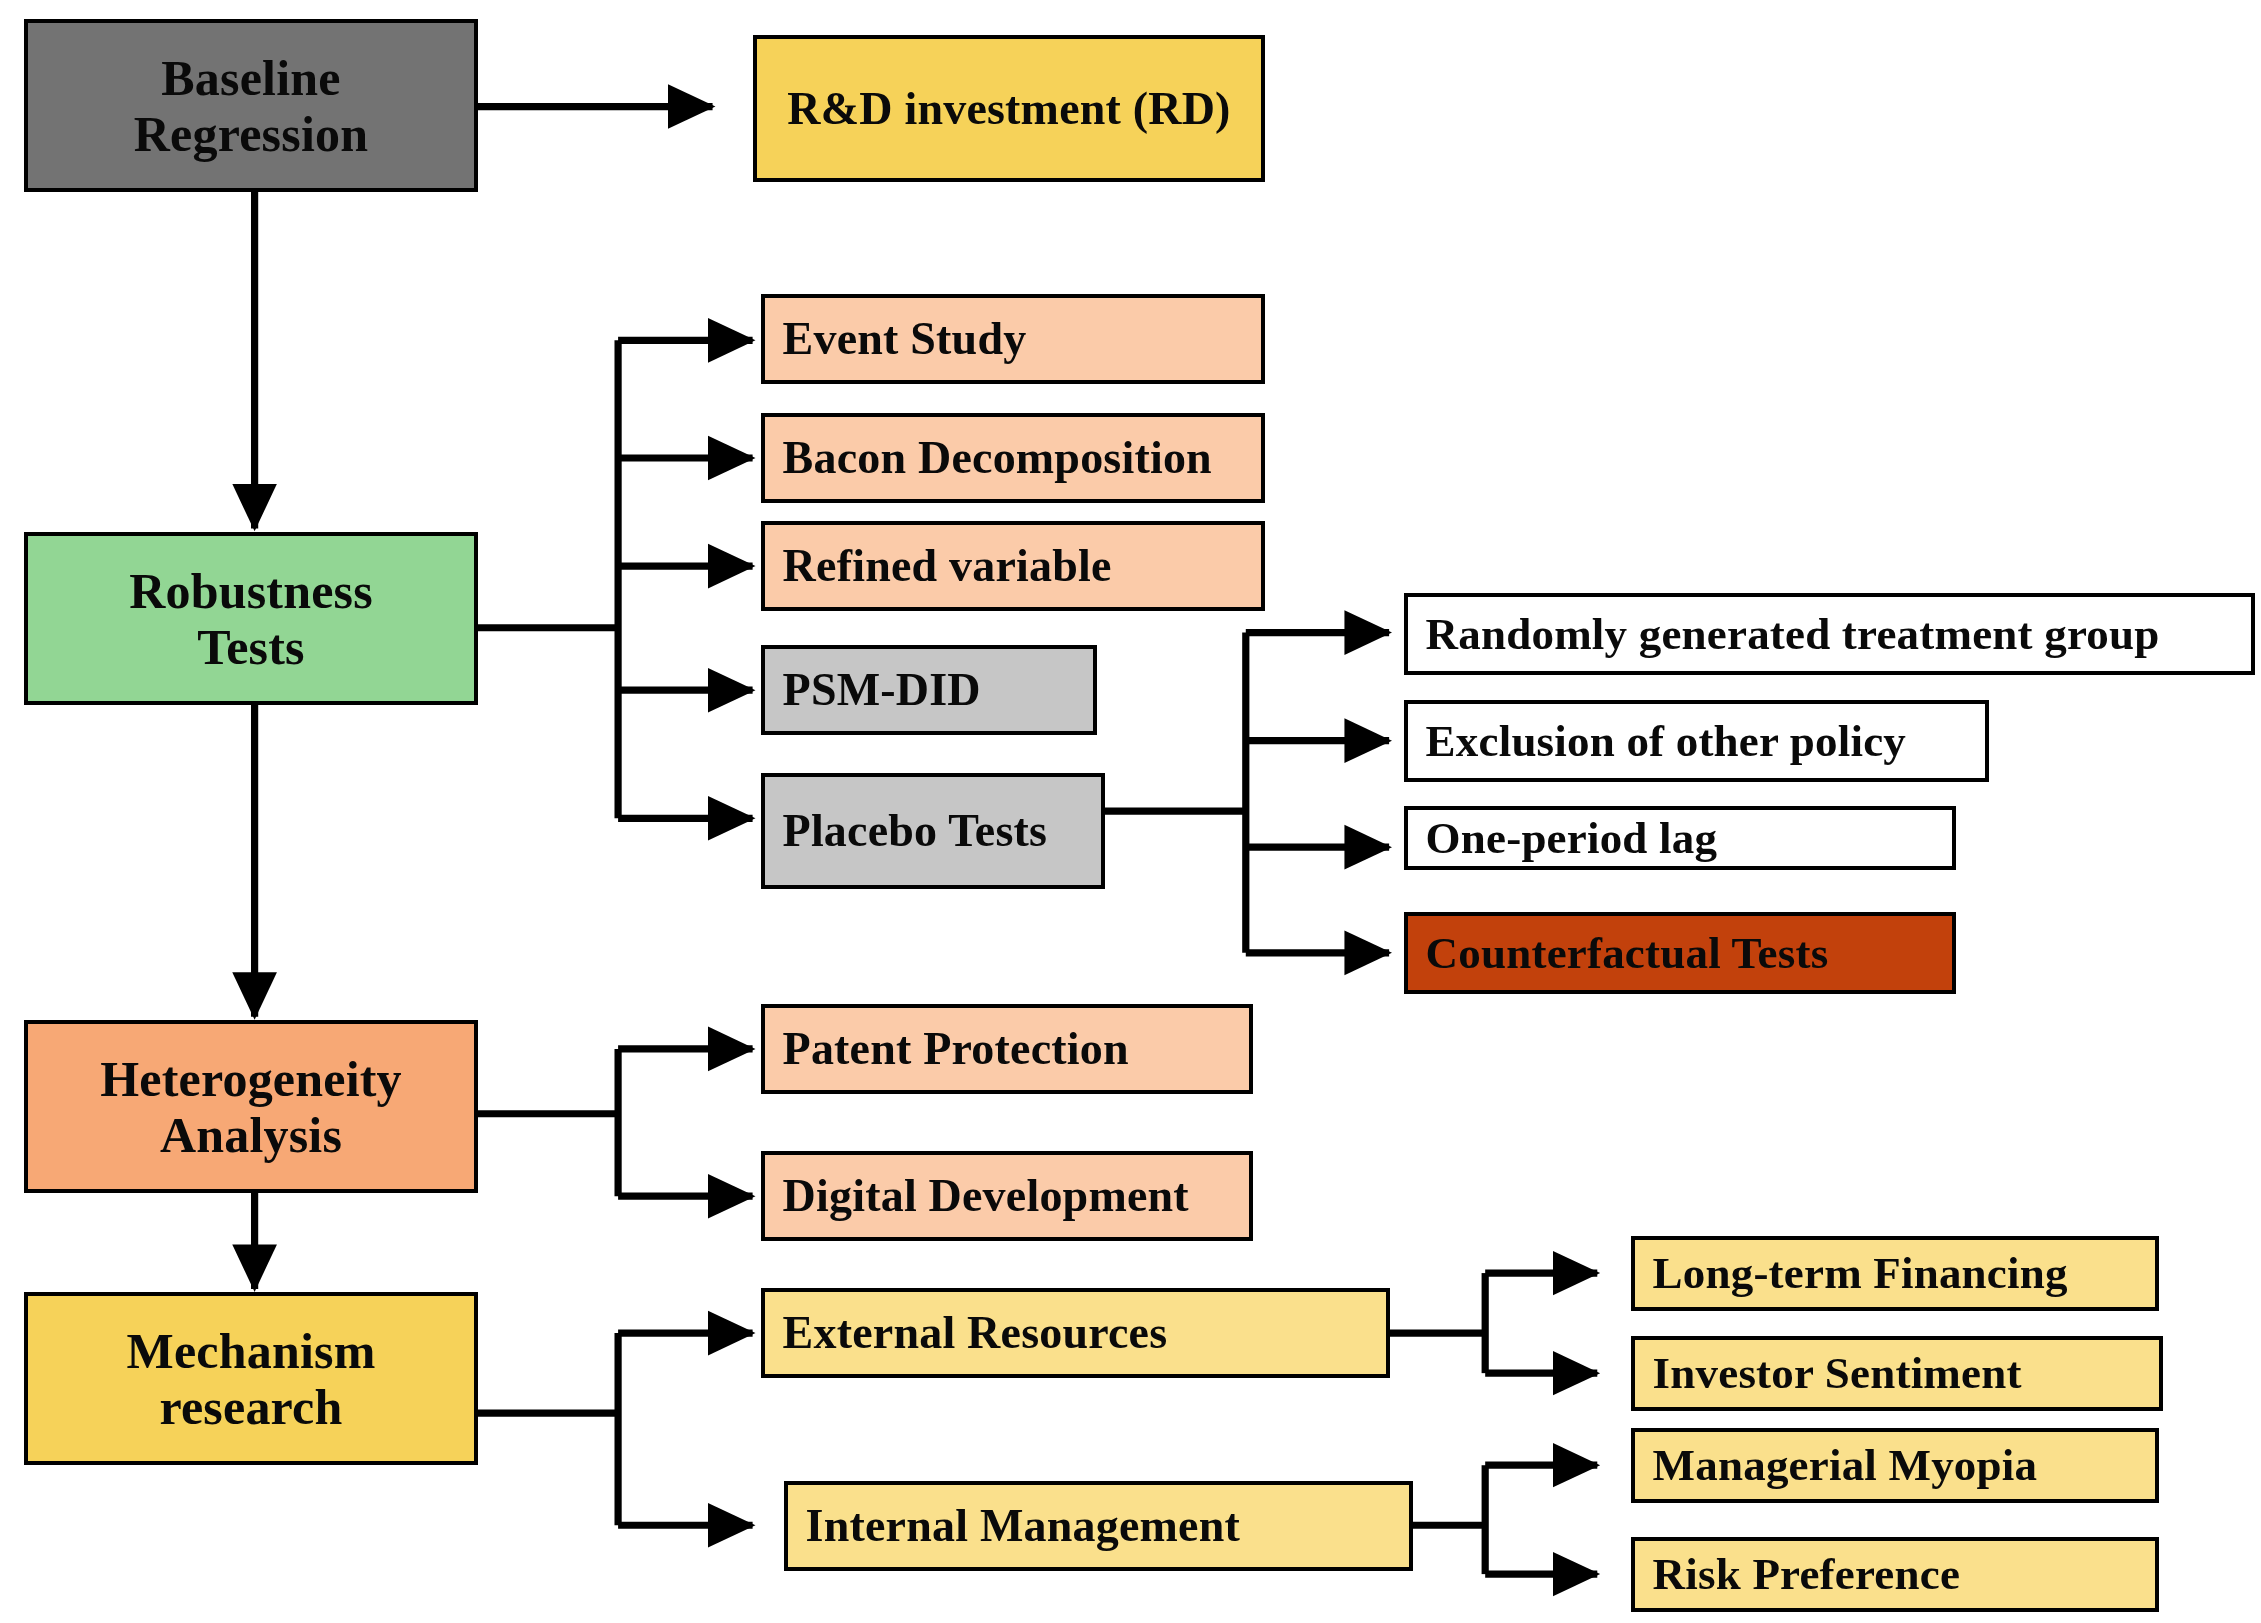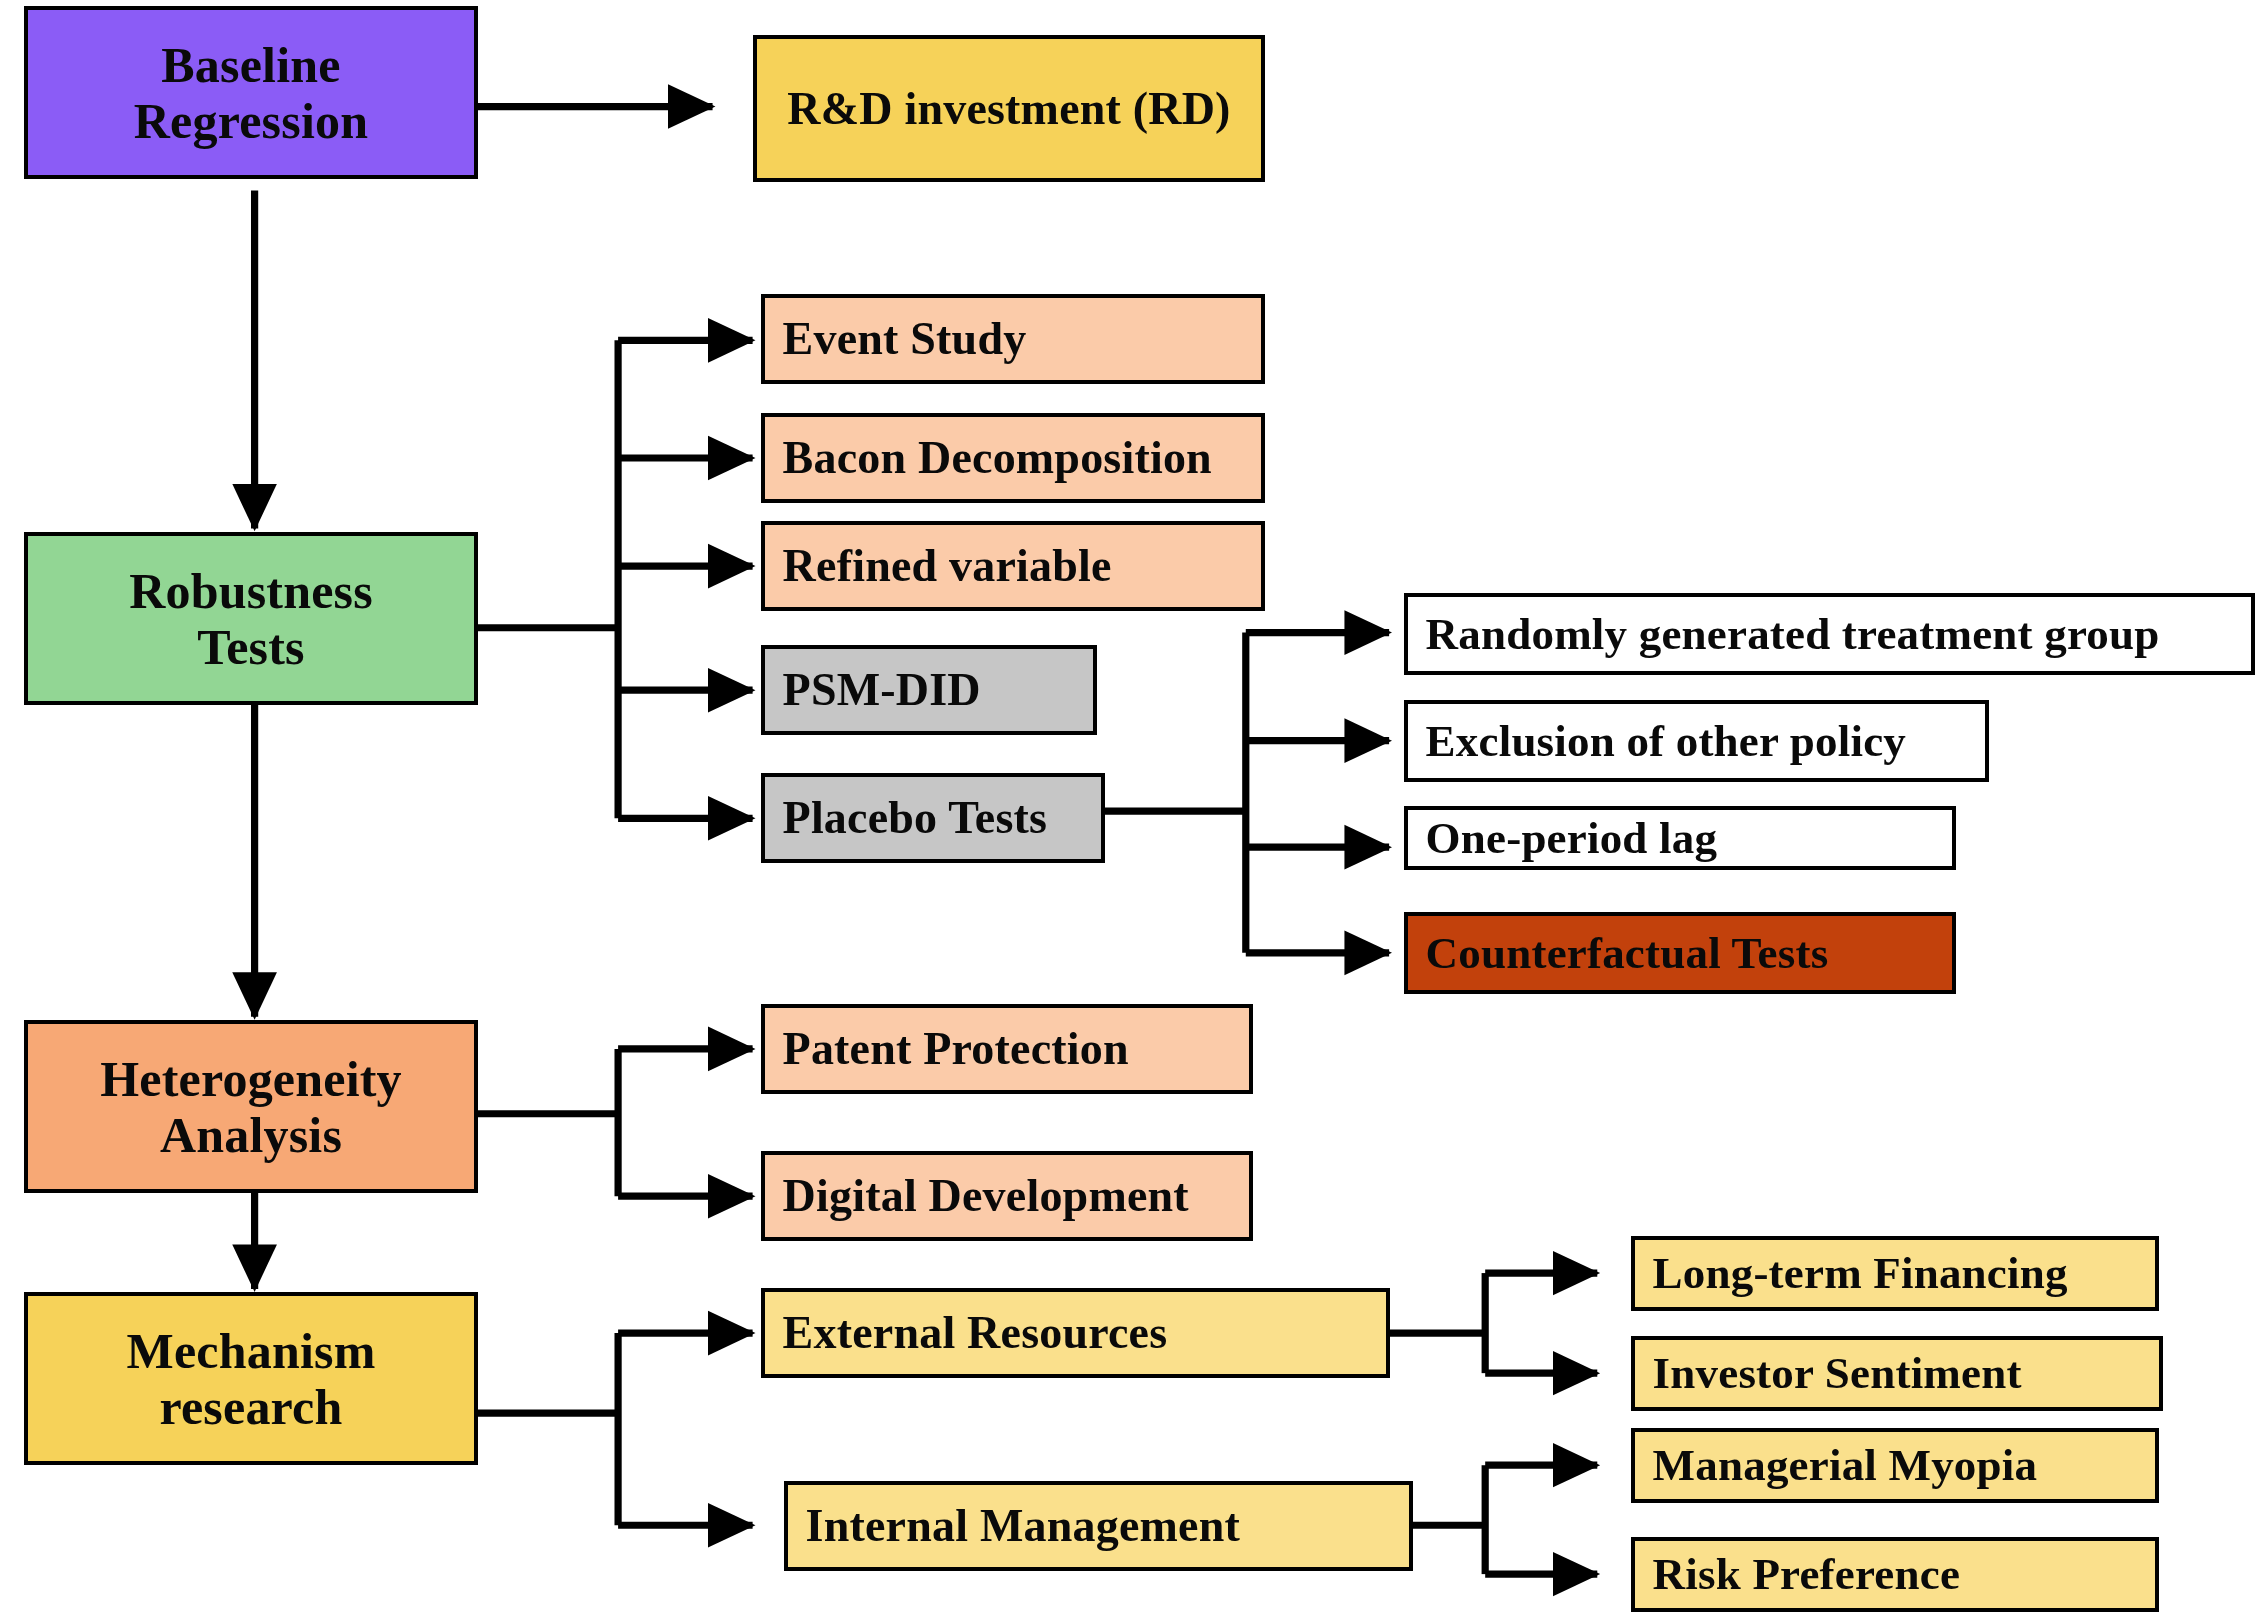--- a/index.html
+++ b/index.html
@@ -112,21 +112,21 @@
       <line x1="1855" y1="1715" x2="1995" y2="1715" marker-end="url(#arrowhead)"></line>
 
       <line x1="1735" y1="1905" x2="1855" y2="1905"></line>
       <line x1="1855" y1="1830" x2="1855" y2="1966"></line>
       <line x1="1855" y1="1830" x2="1995" y2="1830" marker-end="url(#arrowhead)"></line>
       <line x1="1855" y1="1966" x2="1995" y2="1966" marker-end="url(#arrowhead)"></line>
 
     </g>
   </svg>
 
-  <div class="node centered stage" style="left:24px; top:6px; width:454px; height:173px; background:#8b5cf6;">
+  <div class="node centered stage" style="left:24px; top:19px; width:454px; height:173px; background:#737373;">
     <span class="label">Baseline<br>Regression</span>
   </div>
 
   <div class="node centered stage" style="left:24px; top:532px; width:454px; height:173px; background:#92D694;">
     <span class="label">Robustness<br>Tests</span>
   </div>
 
   <div class="node centered stage" style="left:24px; top:1020px; width:454px; height:173px; background:#F7A875;">
     <span class="label">Heterogeneity<br>Analysis</span>
   </div>
@@ -148,21 +148,21 @@
   </div>
 
   <div class="node left-align mid" style="left:761px; top:521px; width:504px; height:90px; background:#FBCBA9;">
     <span class="label">Refined variable</span>
   </div>
 
   <div class="node left-align mid" style="left:761px; top:645px; width:336px; height:90px; background:#C6C6C6;">
     <span class="label">PSM-DID</span>
   </div>
 
-  <div class="node left-align mid" style="left:761px; top:773px; width:344px; height:90px; background:#C6C6C6;">
+  <div class="node left-align mid" style="left:761px; top:773px; width:344px; height:116px; background:#C6C6C6;">
     <span class="label">Placebo Tests</span>
   </div>
 
   <div class="node left-align wide" style="left:1397px; top:593px; width:851px; height:82px; background:#FFFFFF;">
     <span class="label">Randomly generated treatment group</span>
   </div>
 
   <div class="node left-align wide" style="left:1397px; top:700px; width:585px; height:82px; background:#FFFFFF;">
     <span class="label">Exclusion of other policy</span>
   </div>

